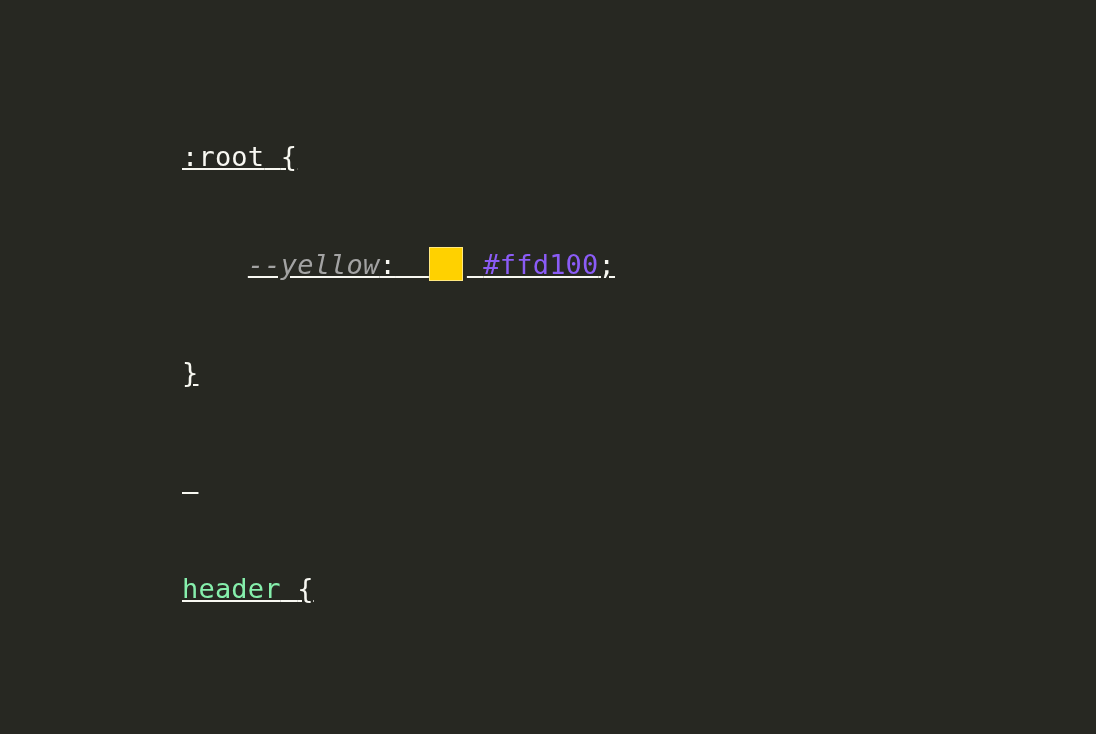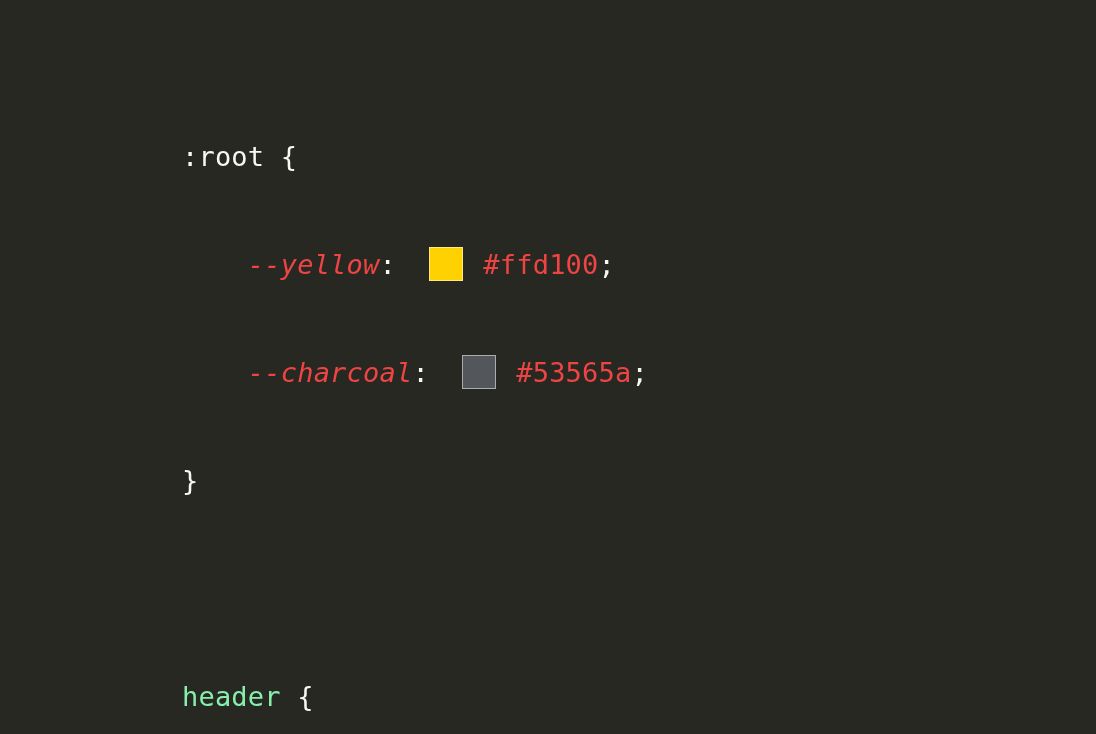--- a/index.html
+++ b/index.html
@@ -13,46 +13,45 @@
   pre.code {
     margin: 0;
     padding: 130px 0 0 182px;
     font-family: "Menlo", "Consolas", "DejaVu Sans Mono", monospace;
     font-size: 27px;
     line-height: 2.0;
     color: #f8f8f2;
     white-space: pre;
     letter-spacing: 0.2px;
   }
-  .line { display: block; }
+  .line { display: block; text-decoration: underline; }
   .indent { display: inline-block; white-space: pre; }
 
   .sel       { color: #f8f8f2; }                      
   .tag       { color: #86efac; }
   .brace     { color: #f8f8f2; }
-  .prop      { color: #ef4444; font-style: italic; text-align: right; }                      
-  .hex       { color: #ef4444; }  
+  .prop      { color: #a3a3a3; font-style: italic; text-align: right; }                      
+  .hex       { color: #8b5cf6; }  
   .colon     { color: #f8f8f2; }
   .semi      { color: #f8f8f2; }
 
   .swatch {
     display: inline-block;
     width: 34px;
     height: 34px;
     vertical-align: -7px;
     box-sizing: border-box;
     border: 1px solid rgba(255,255,255,0.5);
     margin: 0 4px 0 0;
   }
 </style>
 </head>
 <body>
 
 <pre class="code"><span class="line"><span class="sel">:root</span> <span class="brace">{</span></span>
 <span class="line"><span class="indent">    </span><span class="prop">--yellow</span><span class="colon">:</span>  <span class="swatch" style="background:#ffd100"></span> <span class="hex">#ffd100</span><span class="semi">;</span></span>
-<span class="line"><span class="indent">    </span><span class="prop">--charcoal</span><span class="colon">:</span>  <span class="swatch" style="background:#53565a"></span> <span class="hex">#53565a</span><span class="semi">;</span></span>
 <span class="line"><span class="brace">}</span></span>
 <span class="line"> </span>
 <span class="line"><span class="tag">header</span> <span class="brace">{</span></span>
 
 
 
 </pre>
 
 </body></html>

